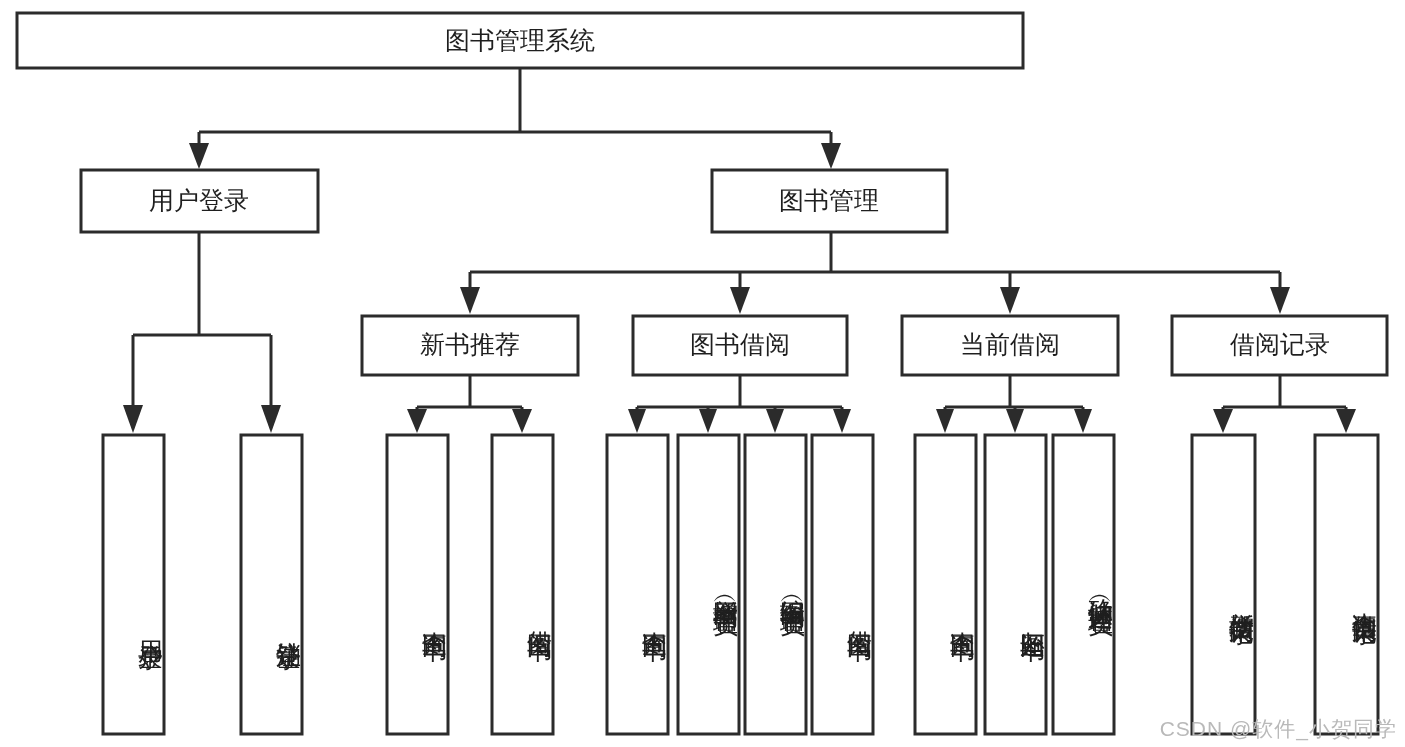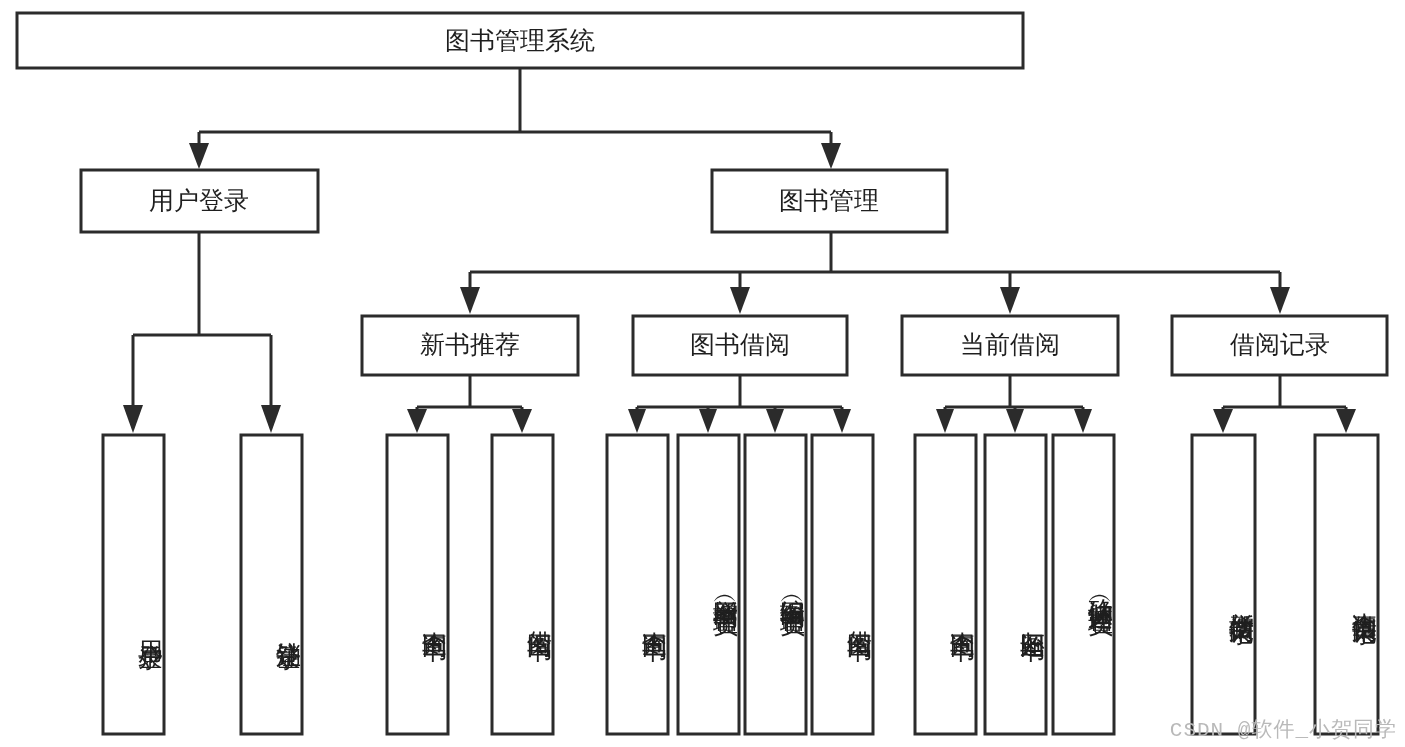--- a/index.html
+++ b/index.html
@@ -67,21 +67,21 @@
     align-items: flex-start;
     justify-content: center;
     white-space: nowrap;
     pointer-events: none;
     user-select: none;
   }
   .watermark {
     position: absolute;
     right: 8px;
     bottom: 4px;
-    font-family: Liberation Mono, monospace;
+    font-family: Liberation Sans, sans-serif;
     font-size: 21px;
     color: #b9b9b9;
     letter-spacing: 1px;
     white-space: nowrap;
     user-select: none;
     margin-left: 38px;
   }
 </style>
 </head>
 <body>

